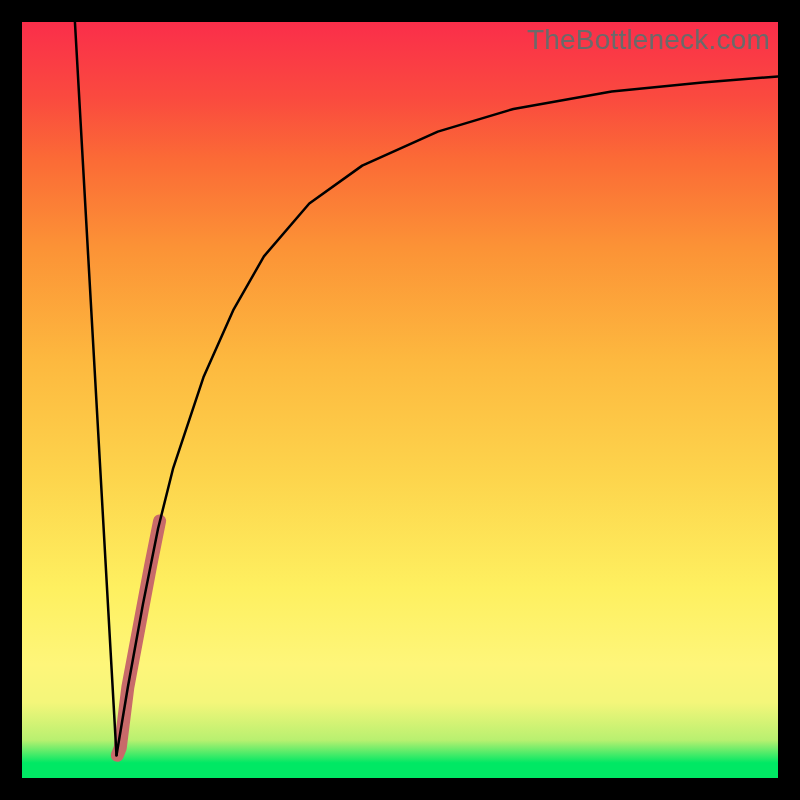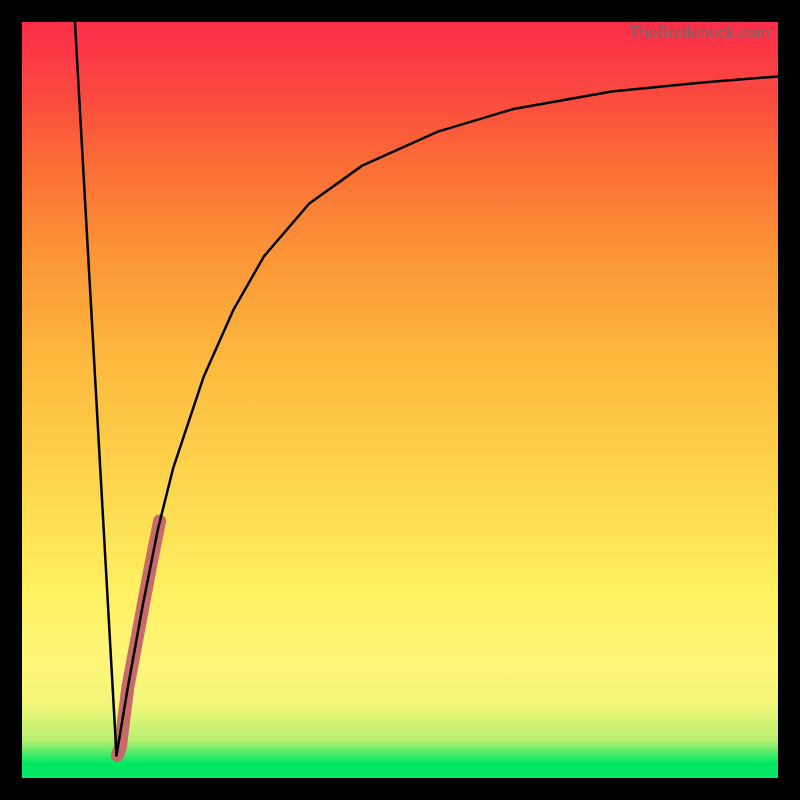--- a/index.html
+++ b/index.html
@@ -30,21 +30,21 @@
       #fb6a36 82%,
       #fa4a3f 90%,
       #fa2e4a 100%
     );
   }
   .watermark {
     position: absolute;
     top: 2px;
     right: 8px;
     font-family: Arial, Helvetica, sans-serif;
-    font-size: 16px;
+    font-size: 28px;
     font-weight: 400;
     color: #6a6a6a;
     letter-spacing: 0.2px;
   }
   .chart-svg {
     position: absolute;
     left: 0; top: 0;
     width: 756px;
     height: 756px;
   }

